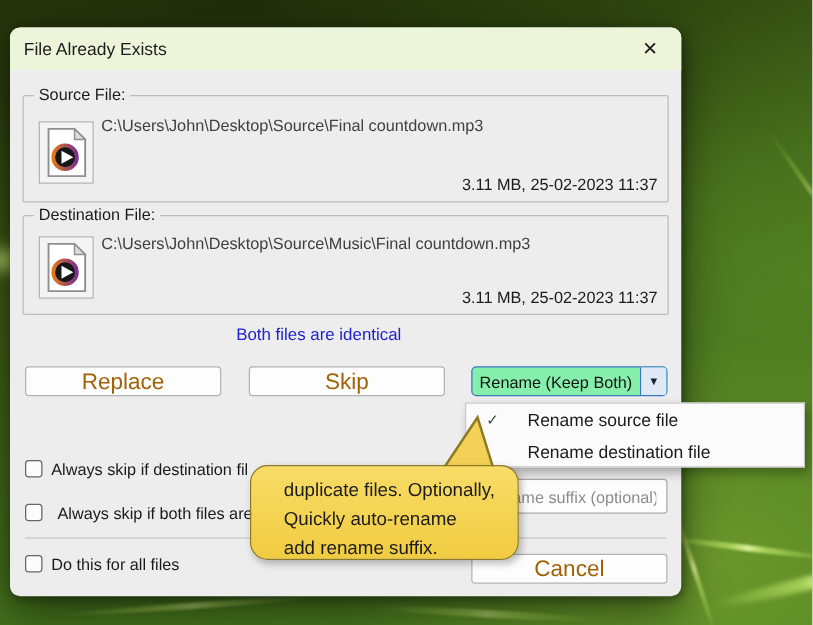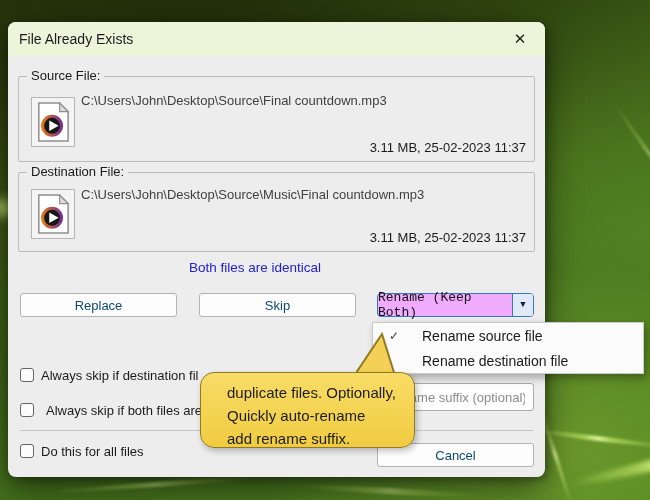--- a/index.html
+++ b/index.html
@@ -27,23 +27,23 @@
   .groupbox { position:absolute; left:10px; width:517px; border:1px solid #bcbcbc; border-radius:2px; box-sizing:border-box; }
   .groupbox-label { position:absolute; top:-9px; left:8px; background:#ededed; padding:0 4px; font-size:13px; color:#1a1a1a; }
   .file-icon-box { position:absolute; left:12px; width:42px; height:48px; border:1px solid #b5b5b5; background:#f4f4f4;
     display:flex; align-items:center; justify-content:center; }
   .file-path { position:absolute; left:62px; font-size:13px; color:#404040; white-space:nowrap; }
   .file-meta { position:absolute; right:8px; bottom:6px; font-size:13px; color:#1a1a1a; }
 
   .status-text { position:absolute; left:0; top:238px; width:494px; text-align:center; font-size:13.5px; color:#2121cc; }
 
   .btn { position:absolute; height:24px; background:#fdfdfd; border:1px solid #b3b3b3; border-radius:3px;
-    display:flex; align-items:center; justify-content:center; font-size:13px; color:#0c4a6e; box-sizing:border-box; }
+    display:flex; align-items:center; justify-content:center; font-size:18px; color:#a16207; box-sizing:border-box; }
   .split-btn { position:absolute; left:369px; top:271px; width:157px; height:24px;
-    border:1.5px solid #3877c2; border-radius:4px; background:#f0abfc; display:flex; box-sizing:border-box;font-family:Liberation Mono, monospace; }
+    border:1.5px solid #3877c2; border-radius:4px; background:#86efac; display:flex; box-sizing:border-box; }
   .split-label { flex:1; display:flex; align-items:center; justify-content:center; font-size:13px; color:#111; }
   .split-divider { width:1.5px; background:#3877c2; }
   .split-arrow { width:20px; display:flex; align-items:center; justify-content:center;
     background:#dfeaf6; font-size:9px; color:#13233f; border-radius:0 2px 2px 0; }
 
   .check-row { position:absolute; left:12px; height:16px; display:flex; align-items:flex-start; gap:7px; }
   .checkbox { width:14px; height:14px; border:1px solid #666; border-radius:3px; background:#fcfcfc; box-sizing:border-box; flex:none; }
   .check-label { font-size:13px; color:#1a1a1a; white-space:nowrap; }
 
   .separator { position:absolute; left:12px; top:408px; width:513px; height:1px; background:#c6c6c6; }

